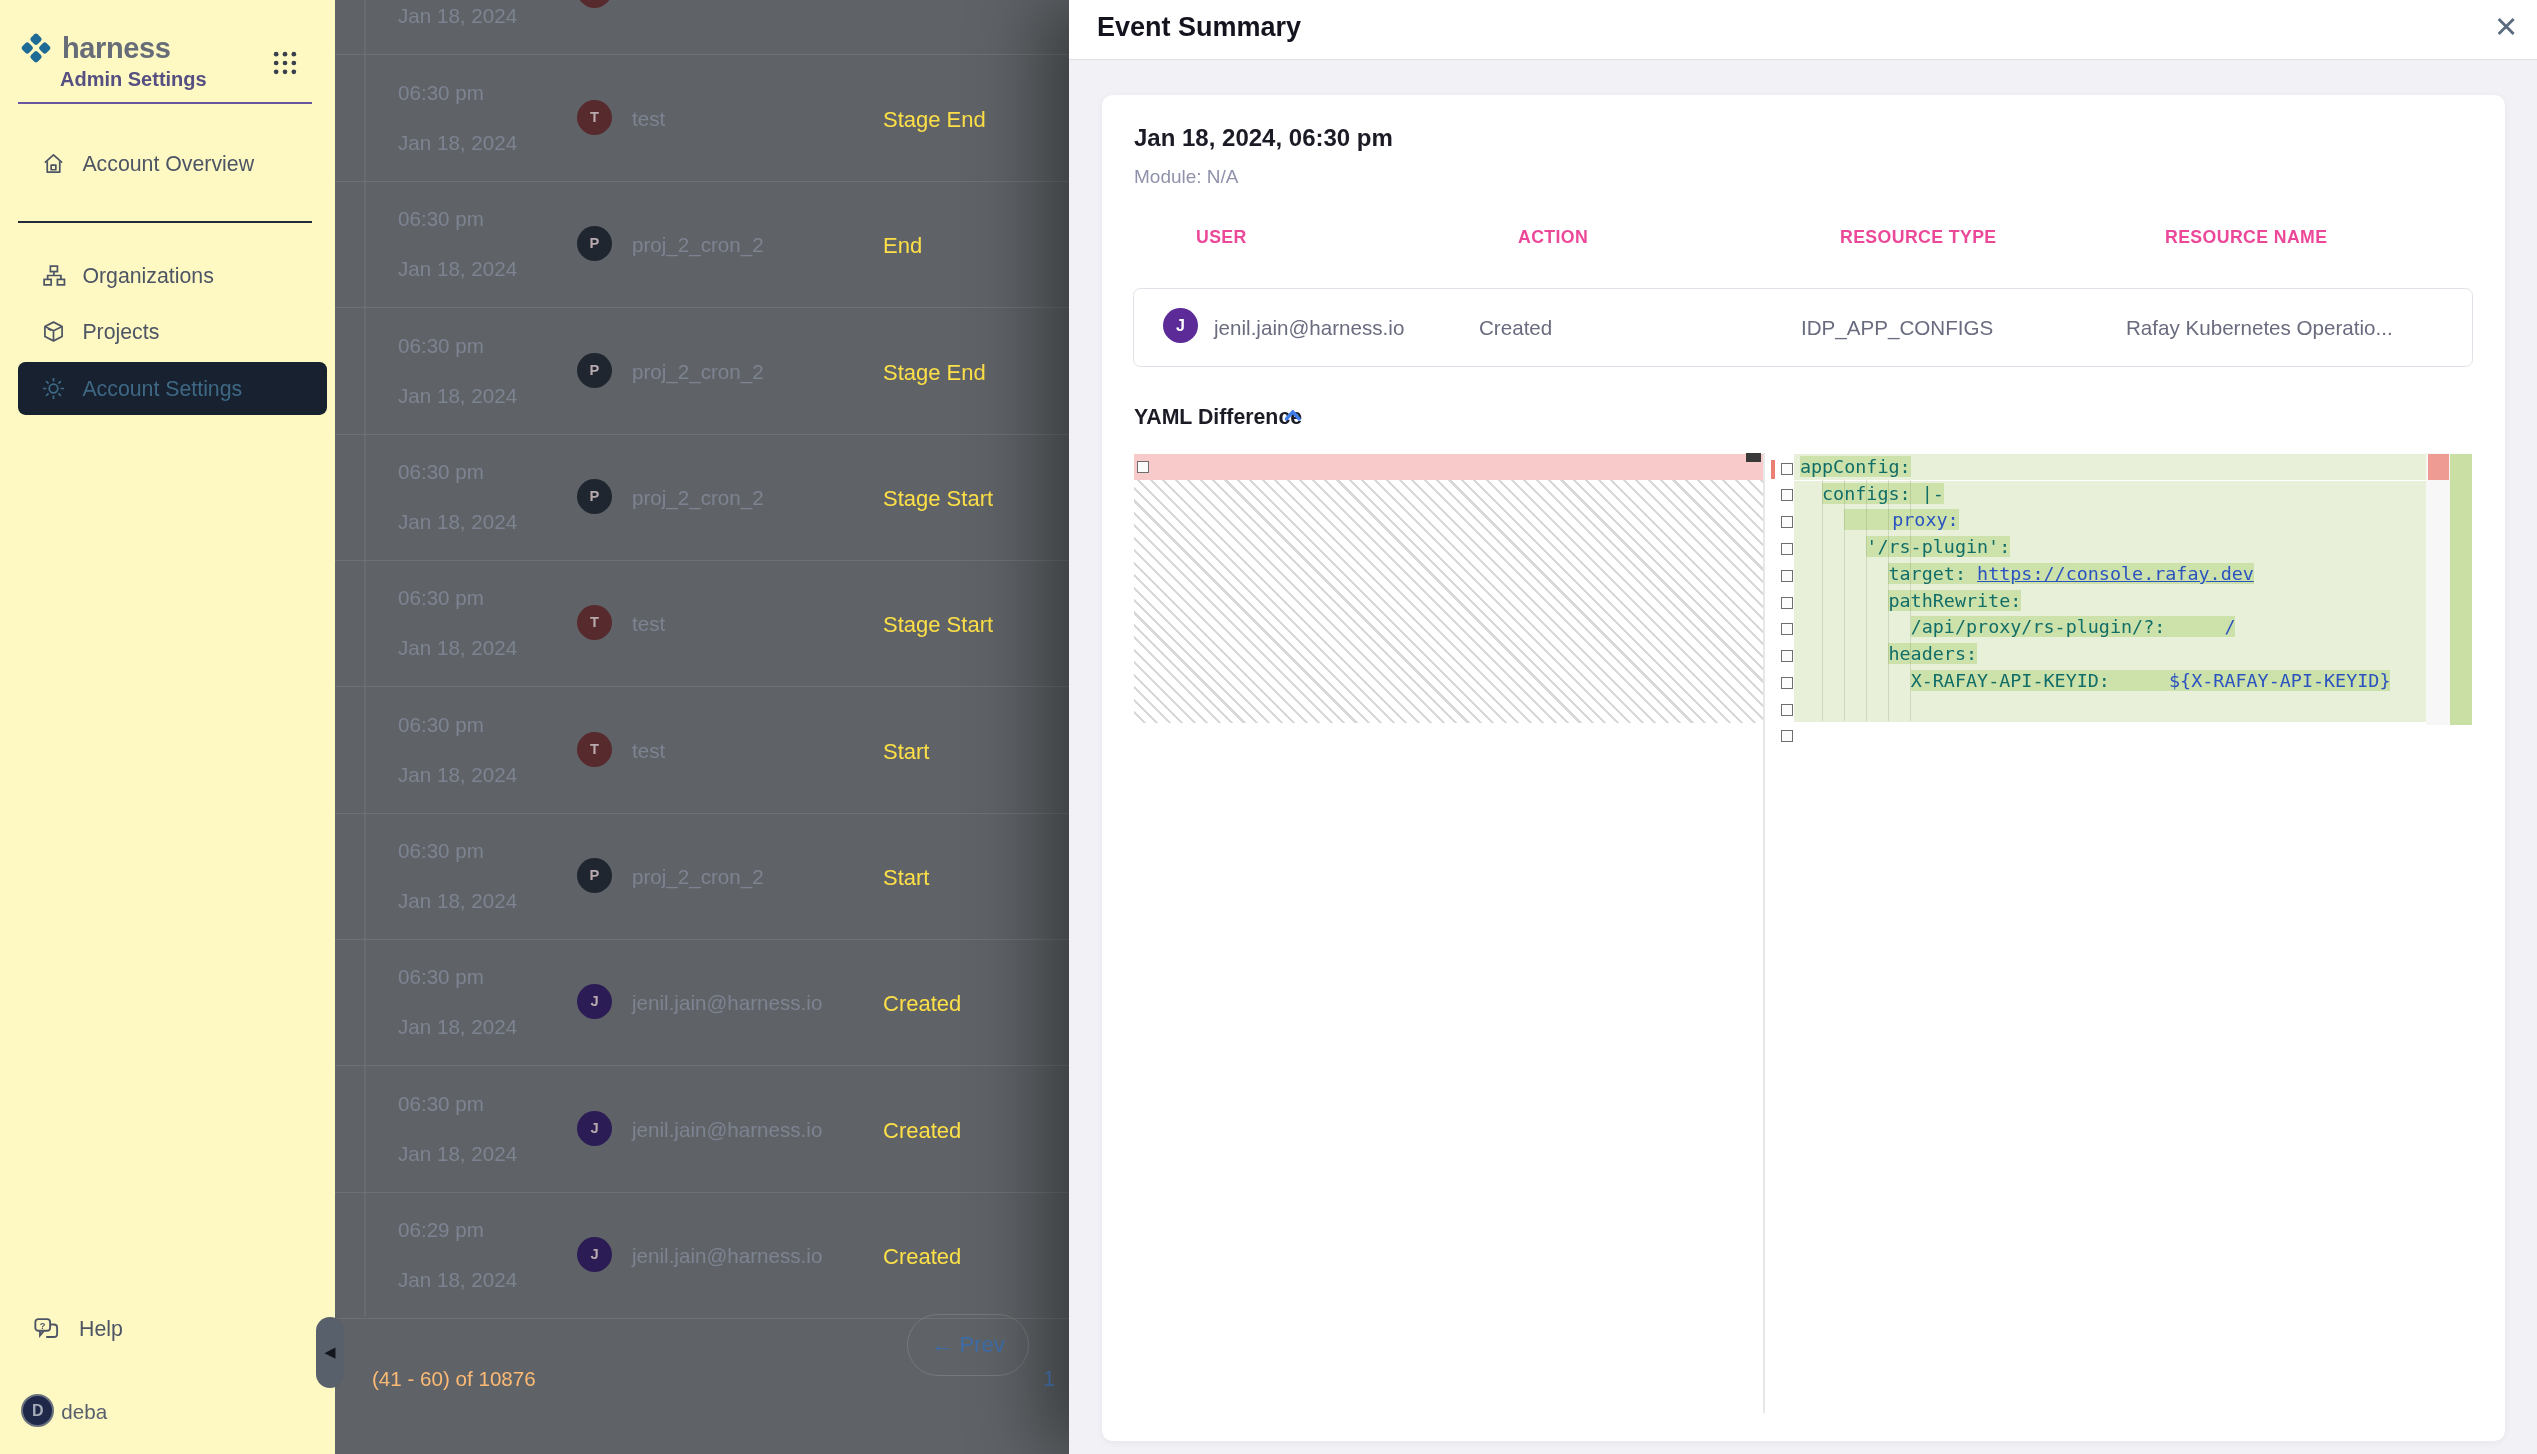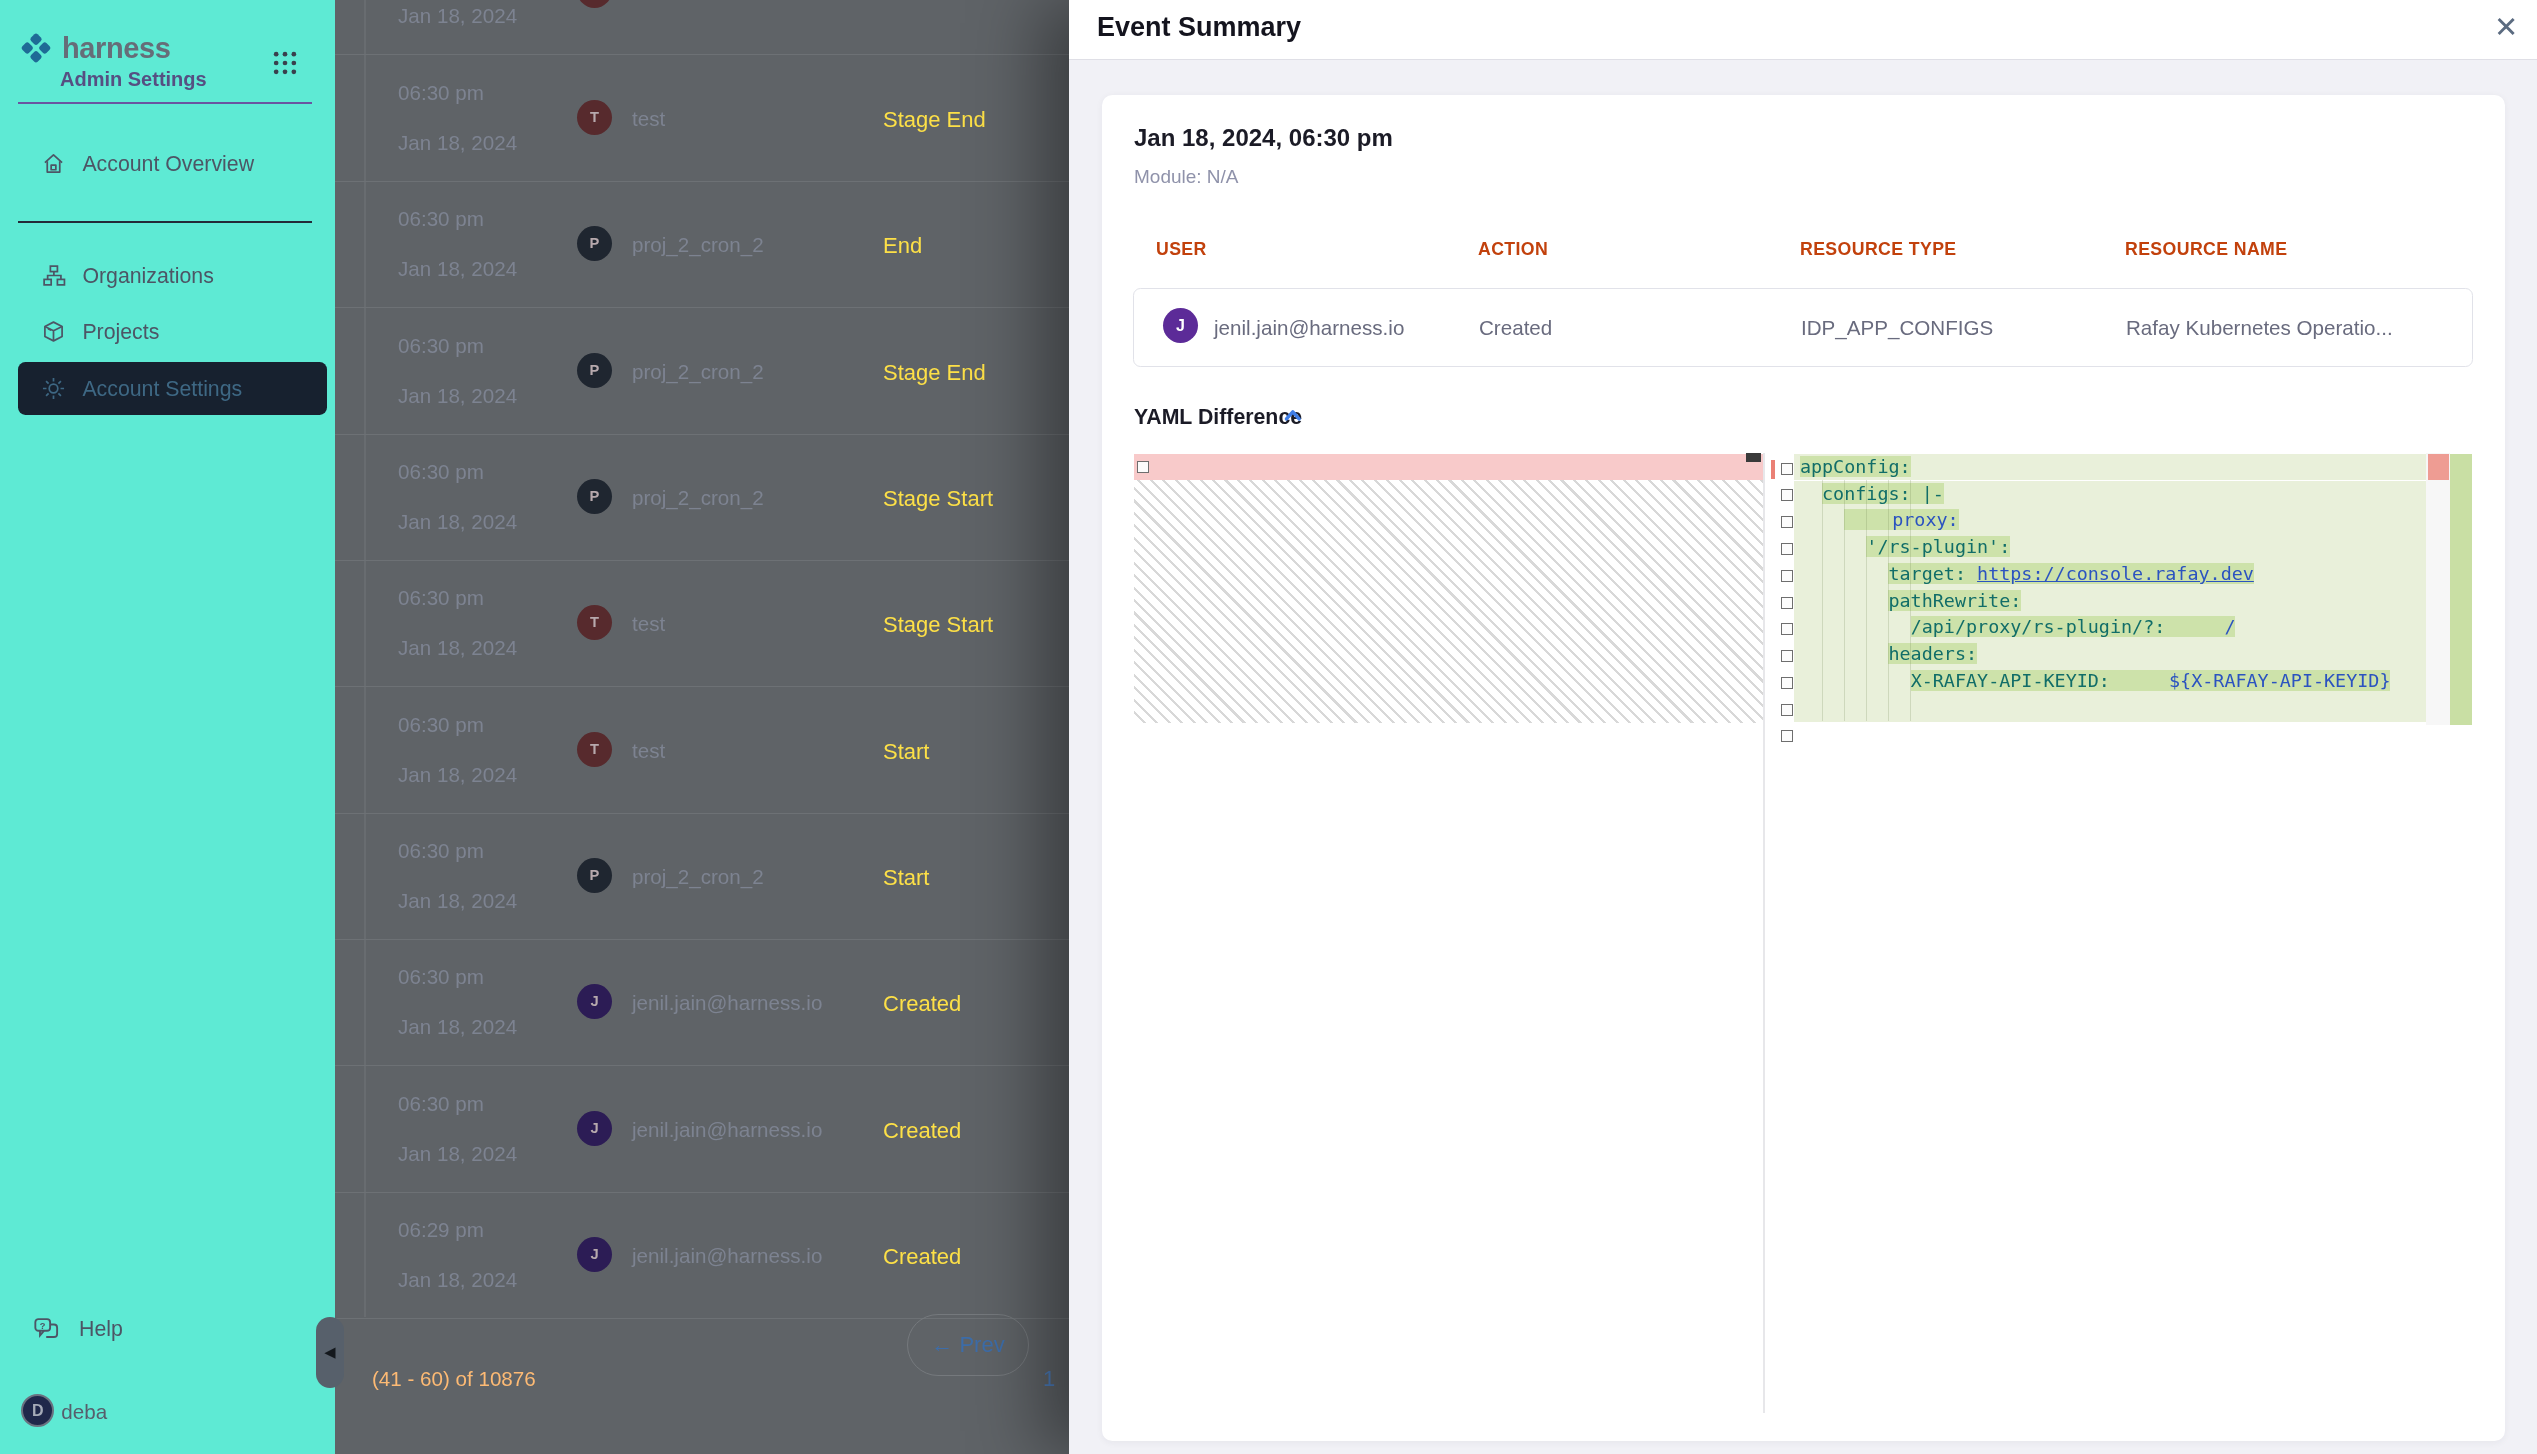--- a/index.html
+++ b/index.html
@@ -1,20 +1,20 @@
 <!DOCTYPE html>
 <html style="font-size:11.8px"><head>
 <meta charset="utf-8">
 <style>
   html,body{margin:0;padding:0;background:#2a2d31;}
   .stage{position:relative;width:2538px;height:1454px;overflow:hidden;
          font-family:"Liberation Sans",sans-serif;background:#5f6367;}
 
   
-  .sidebar{position:absolute;left:0;top:0;width:335px;height:1454px;background:#5eead4;z-index:3;}
+  .sidebar{position:absolute;left:0;top:0;width:335px;height:1454px;background:#fef9c3;z-index:3;}
   .logo-text{position:absolute;left:62px;top:32px;font-size:29px;font-weight:700;color:#666d78;letter-spacing:-0.4px;}
   .admin-sub{position:absolute;left:60px;top:68px;font-size:20px;font-weight:600;color:#564f82;}
   .purple-line{position:absolute;left:18.4px;top:102px;width:294px;height:2.2px;background:#6a55a1;}
   .grid-icon{position:absolute;left:271px;top:49px;color:#39404d;}
   .logo-icon{position:absolute;left:19px;top:31px;}
   .nav-item{position:absolute;left:18.4px;width:293px;height:53px;border-radius:7.4px;color:#4d5565;cursor:pointer;}
   .nav-item .nic{position:absolute;left:23px;top:14px;width:25px;height:25px;}
   .nav-item .nlabel{position:absolute;left:64px;top:14.7px;font-size:21.3px;}
   .nav-item.active{background:#17212f;color:#3e6884;}
   .nav-divider{position:absolute;left:18.4px;top:221px;width:294px;height:1.5px;background:#232b38;}
@@ -49,21 +49,21 @@
   .drawer{position:absolute;left:1069px;top:0;width:1469px;height:1454px;background:#f1f1f6;z-index:5;
           box-shadow:-29px 0 66px rgba(0,0,0,0.38);}
   .drawer-header{position:absolute;left:0;top:0;width:1469px;height:59px;background:#ffffff;border-bottom:1.5px solid #dfdfe6;text-align:right;}
   .drawer-title{position:absolute;left:28px;top:11.8px;font-size:27px;font-weight:700;color:#14141e;margin:0;}
   .close-x{position:absolute;left:1425px;top:10.3px;font-size:29px;color:#5b6b80;cursor:pointer;}
 
   .card{position:absolute;left:33px;top:95px;width:1403px;height:1346px;background:#ffffff;border-radius:10.3px;
         box-shadow:0 1.5px 7.4px rgba(40,41,61,0.05);}
   .evt-date{position:absolute;left:32px;top:29px;font-size:24px;font-weight:700;color:#1b1b26;}
   .evt-module{position:absolute;left:32px;top:71px;font-size:19px;color:#8f92aa;}
-  .th{position:absolute;top:144px;font-size:17.7px;font-weight:700;color:#c2410c;letter-spacing:0.4px;}
+  .th{position:absolute;top:132px;font-size:17.7px;font-weight:700;color:#ec4899;letter-spacing:0.4px;margin-left:40px;}
   .th-user{left:54px;} .th-action{left:376px;} .th-rtype{left:698px;} .th-rname{left:1023px;}
   .evt-row{position:absolute;left:31px;top:193px;width:1338px;height:77px;background:#fff;
            border:1.5px solid #e1e2e9;border-radius:7.4px;}
   .j-avatar{position:absolute;left:29px;top:19px;width:35px;height:35px;border-radius:50%;
             color:#fff;font-size:16px;font-weight:700;text-align:center;line-height:35px;}
   .ecell{position:absolute;top:26.5px;font-size:20.6px;color:#696b7e;}
   .ec-user{left:80px;} .ec-action{left:345px;} .ec-rtype{left:667px;} .ec-rname{left:992px;}
   .yaml-label{position:absolute;left:32px;top:310px;font-size:21.3px;font-weight:700;color:#1b1b26;}
   .yaml-chevron{position:absolute;left:179px;top:309px;width:23.6px;height:23.6px;cursor:pointer;}
 

